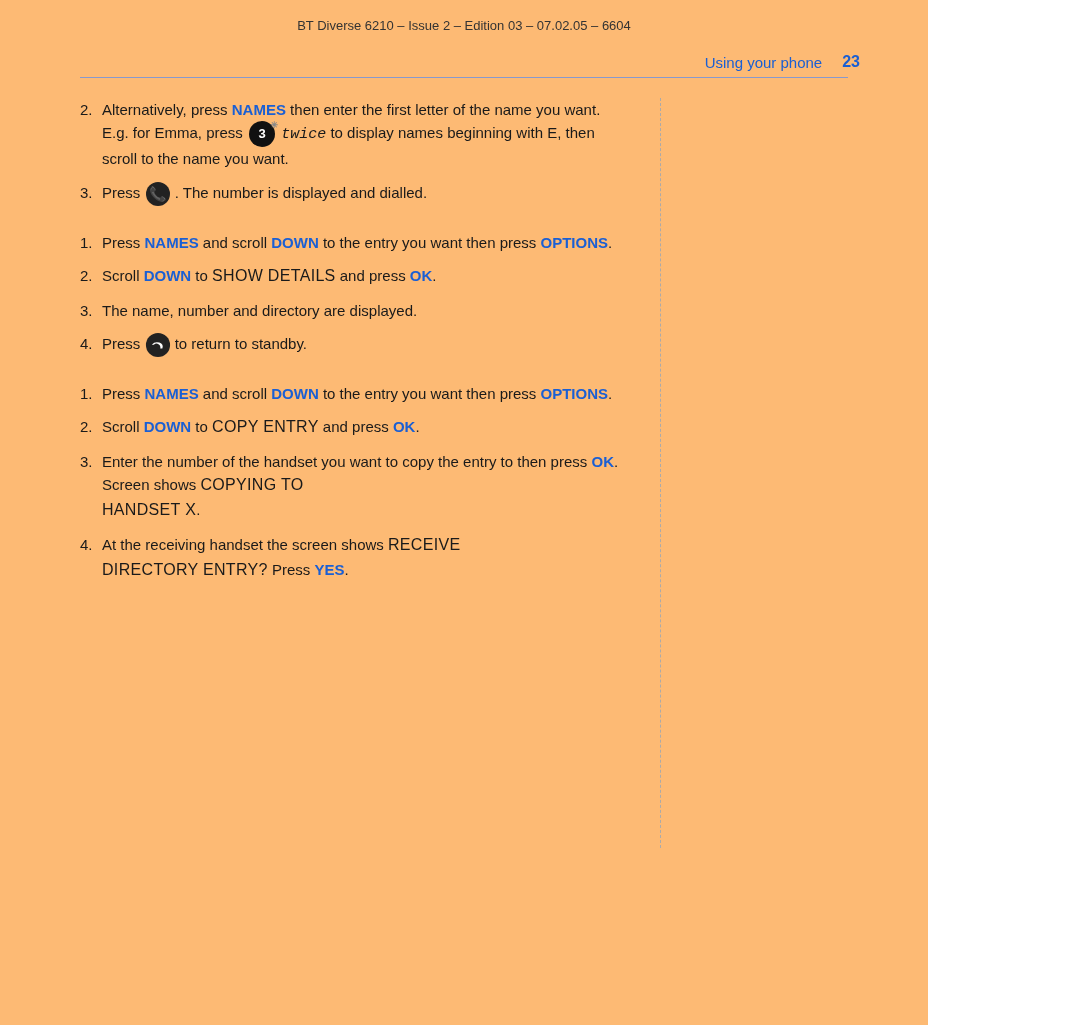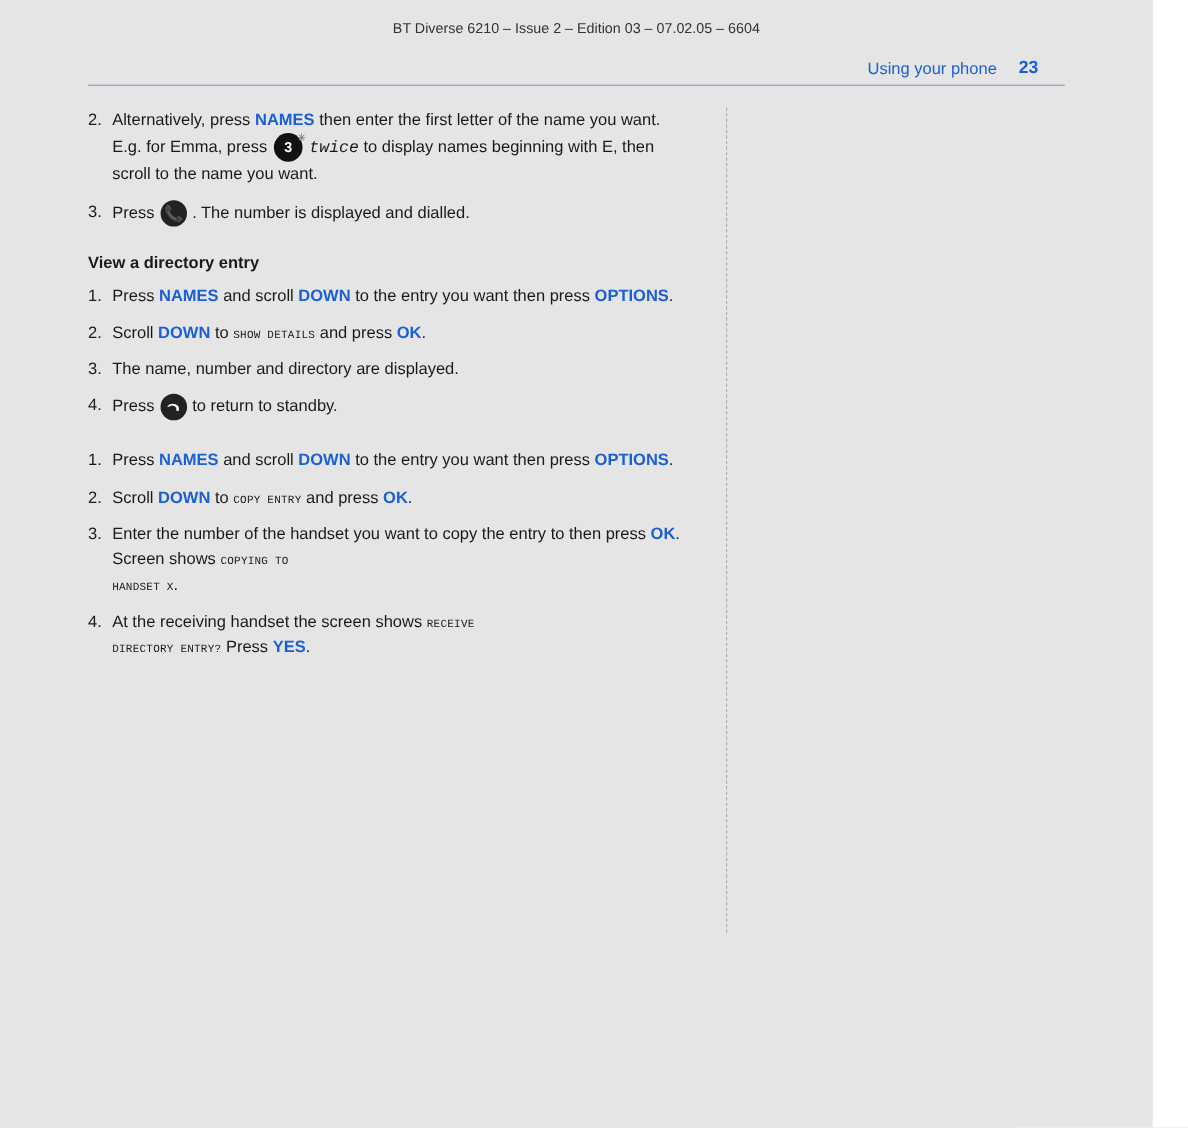--- a/index.html
+++ b/index.html
@@ -12,40 +12,40 @@
       width: 1080px;
       height: 1025px;
       background: #ffffff;
       font-family: Arial, Helvetica, sans-serif;
       font-size: 15px;
       color: #1a1a1a;
       overflow: hidden;
     }
 
     .page-container {
-      width: 1048px;
+      width: 928px;
       height: 1025px;
       position: relative;
-      background: #e5e5e5;
+      background: #fdba74;
     }
 
     
     .page-header {
       text-align: center;
       padding: 18px 0 12px 0;
       font-size: 13px;
       color: #333;
     }
 
     
     .top-nav {
       display: flex;
       justify-content: flex-end;
       align-items: center;
-      padding: 8px 104px 0 80px;
+      padding: 8px 68px 0 80px;
       gap: 20px;
     }
 
     .top-nav-title {
       color: #1a5fd4;
       font-size: 15px;
     }
 
     .top-nav-page {
       color: #1a5fd4;
@@ -107,22 +107,22 @@
       font-size: 15px;
       line-height: 1.55;
     }
 
     .blue {
       color: #1a5fd4;
       font-weight: bold;
     }
 
     .monospace {
-      font-family: Liberation Mono, monospace;
-      font-size: 10px;
+      font-family: Liberation Sans, sans-serif;
+      font-size: 16px;
       letter-spacing: 0.02em;
     }
 
     .italic {
       font-style: italic;
       font-family: Liberation Mono, monospace;
     }
 
     
     .btn-circle {
@@ -204,21 +204,20 @@
             <svg class="icon-call-green" viewBox="0 0 26 26" xmlns="http://www.w3.org/2000/svg">
               <ellipse cx="13" cy="13" rx="12" ry="12" fill="#222"></ellipse>
               <text x="13" y="18" text-anchor="middle" font-size="14" fill="white" font-family="Arial">📞</text>
             </svg>
             . The number is displayed and dialled.
           </span>
         </div>
       </div>
 
       <div class="section">
-        <div class="section-heading">View a directory entry</div>
 
         <div class="list-item">
           <span class="list-number">1.</span>
           <span class="list-text">
             Press <strong class="blue">NAMES</strong> and scroll <strong class="blue">DOWN</strong> to the entry you want then press <strong class="blue">OPTIONS</strong>.
           </span>
         </div>
 
         <div class="list-item">
           <span class="list-number">2.</span>

